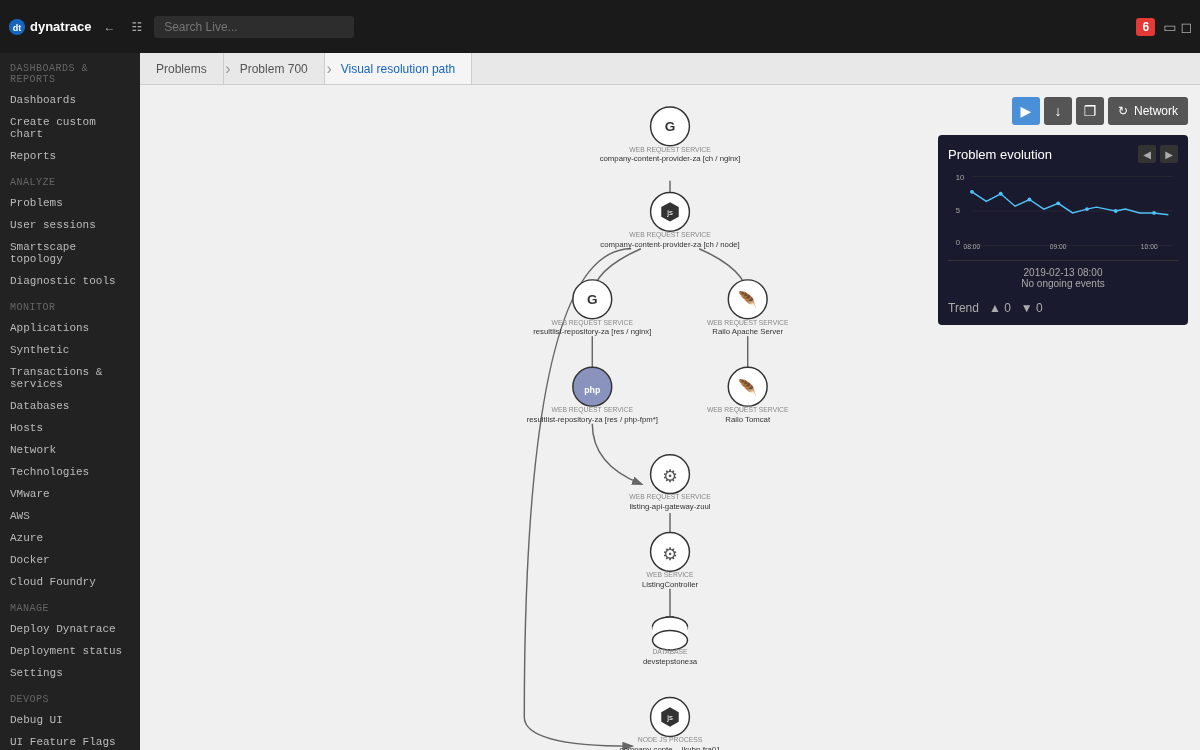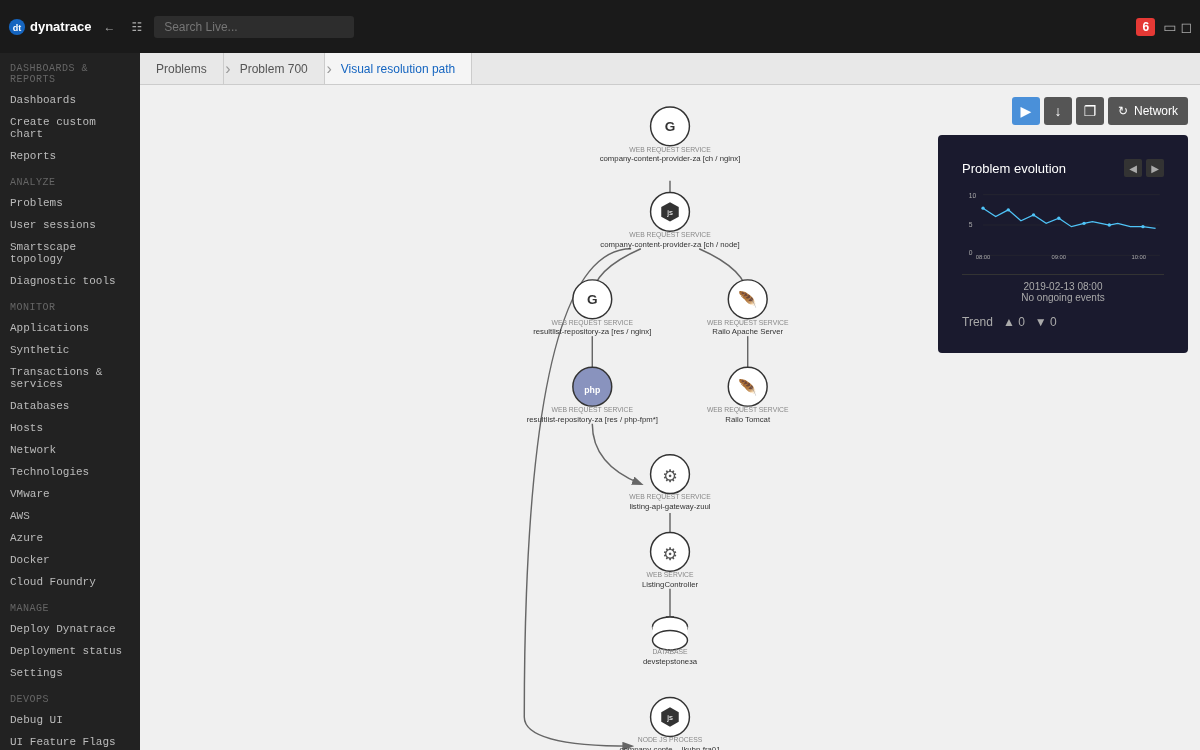--- a/index.html
+++ b/index.html
@@ -148,21 +148,21 @@
     }
     .replay-icon-btn { background: #4a90d9; }
 
     
     .evolution-panel {
       position: absolute;
       top: 50px;
       right: 12px;
       background: #1a1a2e;
       border-radius: 4px;
-      padding: 24px;
+      padding: 10px;
       width: 250px;
       color: #ccc;
       z-index: 10;
     }
     .evolution-title {
       color: #fff;
       font-size: 13px;
       margin-bottom: 8px;
       display: flex;
       justify-content: space-between;

